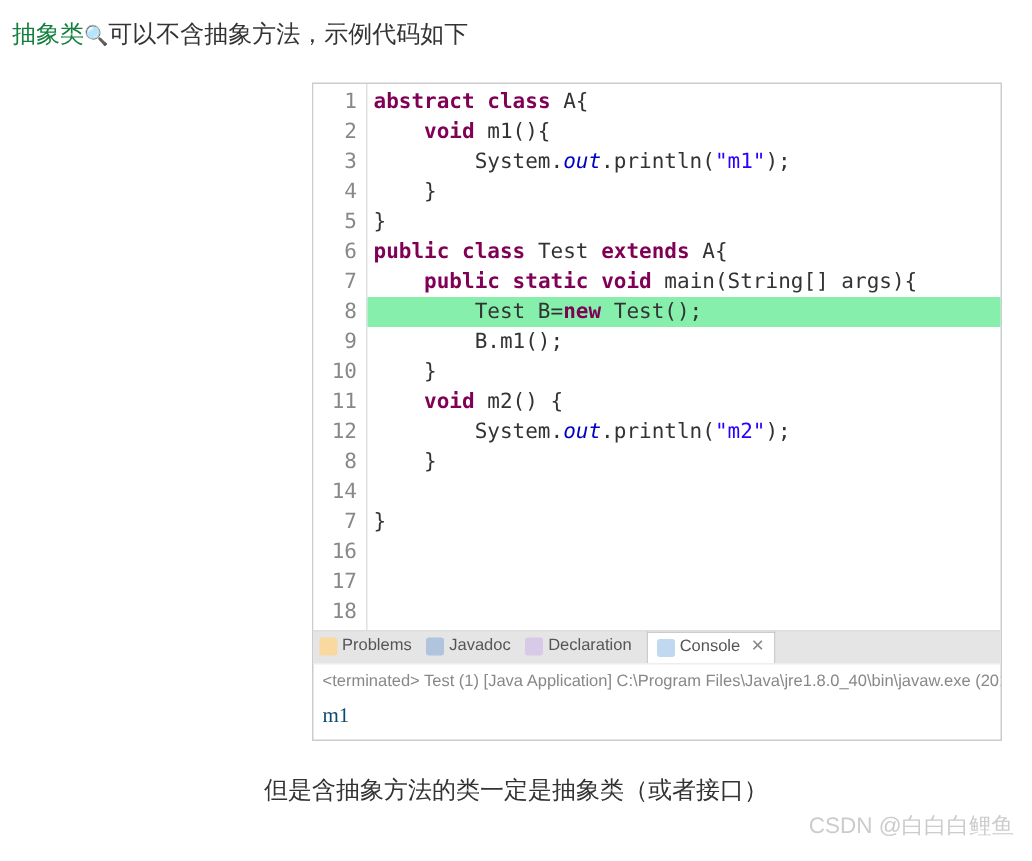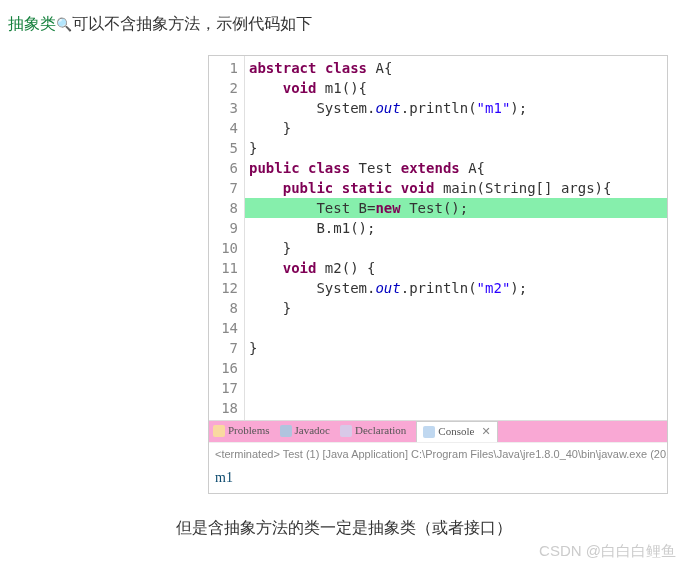--- a/index.html
+++ b/index.html
@@ -65,27 +65,26 @@
     .code-line.highlighted {
       background: #86efac;
     }
     .kw-purple { color: #7f0055; font-weight: bold; text-align: right; }
     .kw-static { color: #0000c0; font-style: italic; }
     .str-blue { color: #2a00ff; }
     .tabs-row {
       display: flex;
       align-items: center;
       border-top: 1px solid #ddd;
-      background: #f9a8d4;
+      background: #e5e5e5;
       font-size: 11px;
       height: 22px;
       padding: 0 4px;
       gap: 10px;
       color: #555;
-      font-family: Liberation Serif, serif;
     }
     .tabs-row .tab {
       display: flex;
       align-items: center;
       gap: 3px;
     }
     .tabs-row .tab.active {
       background: #fff;
       border: 1px solid #ccc;
       border-bottom: none;

